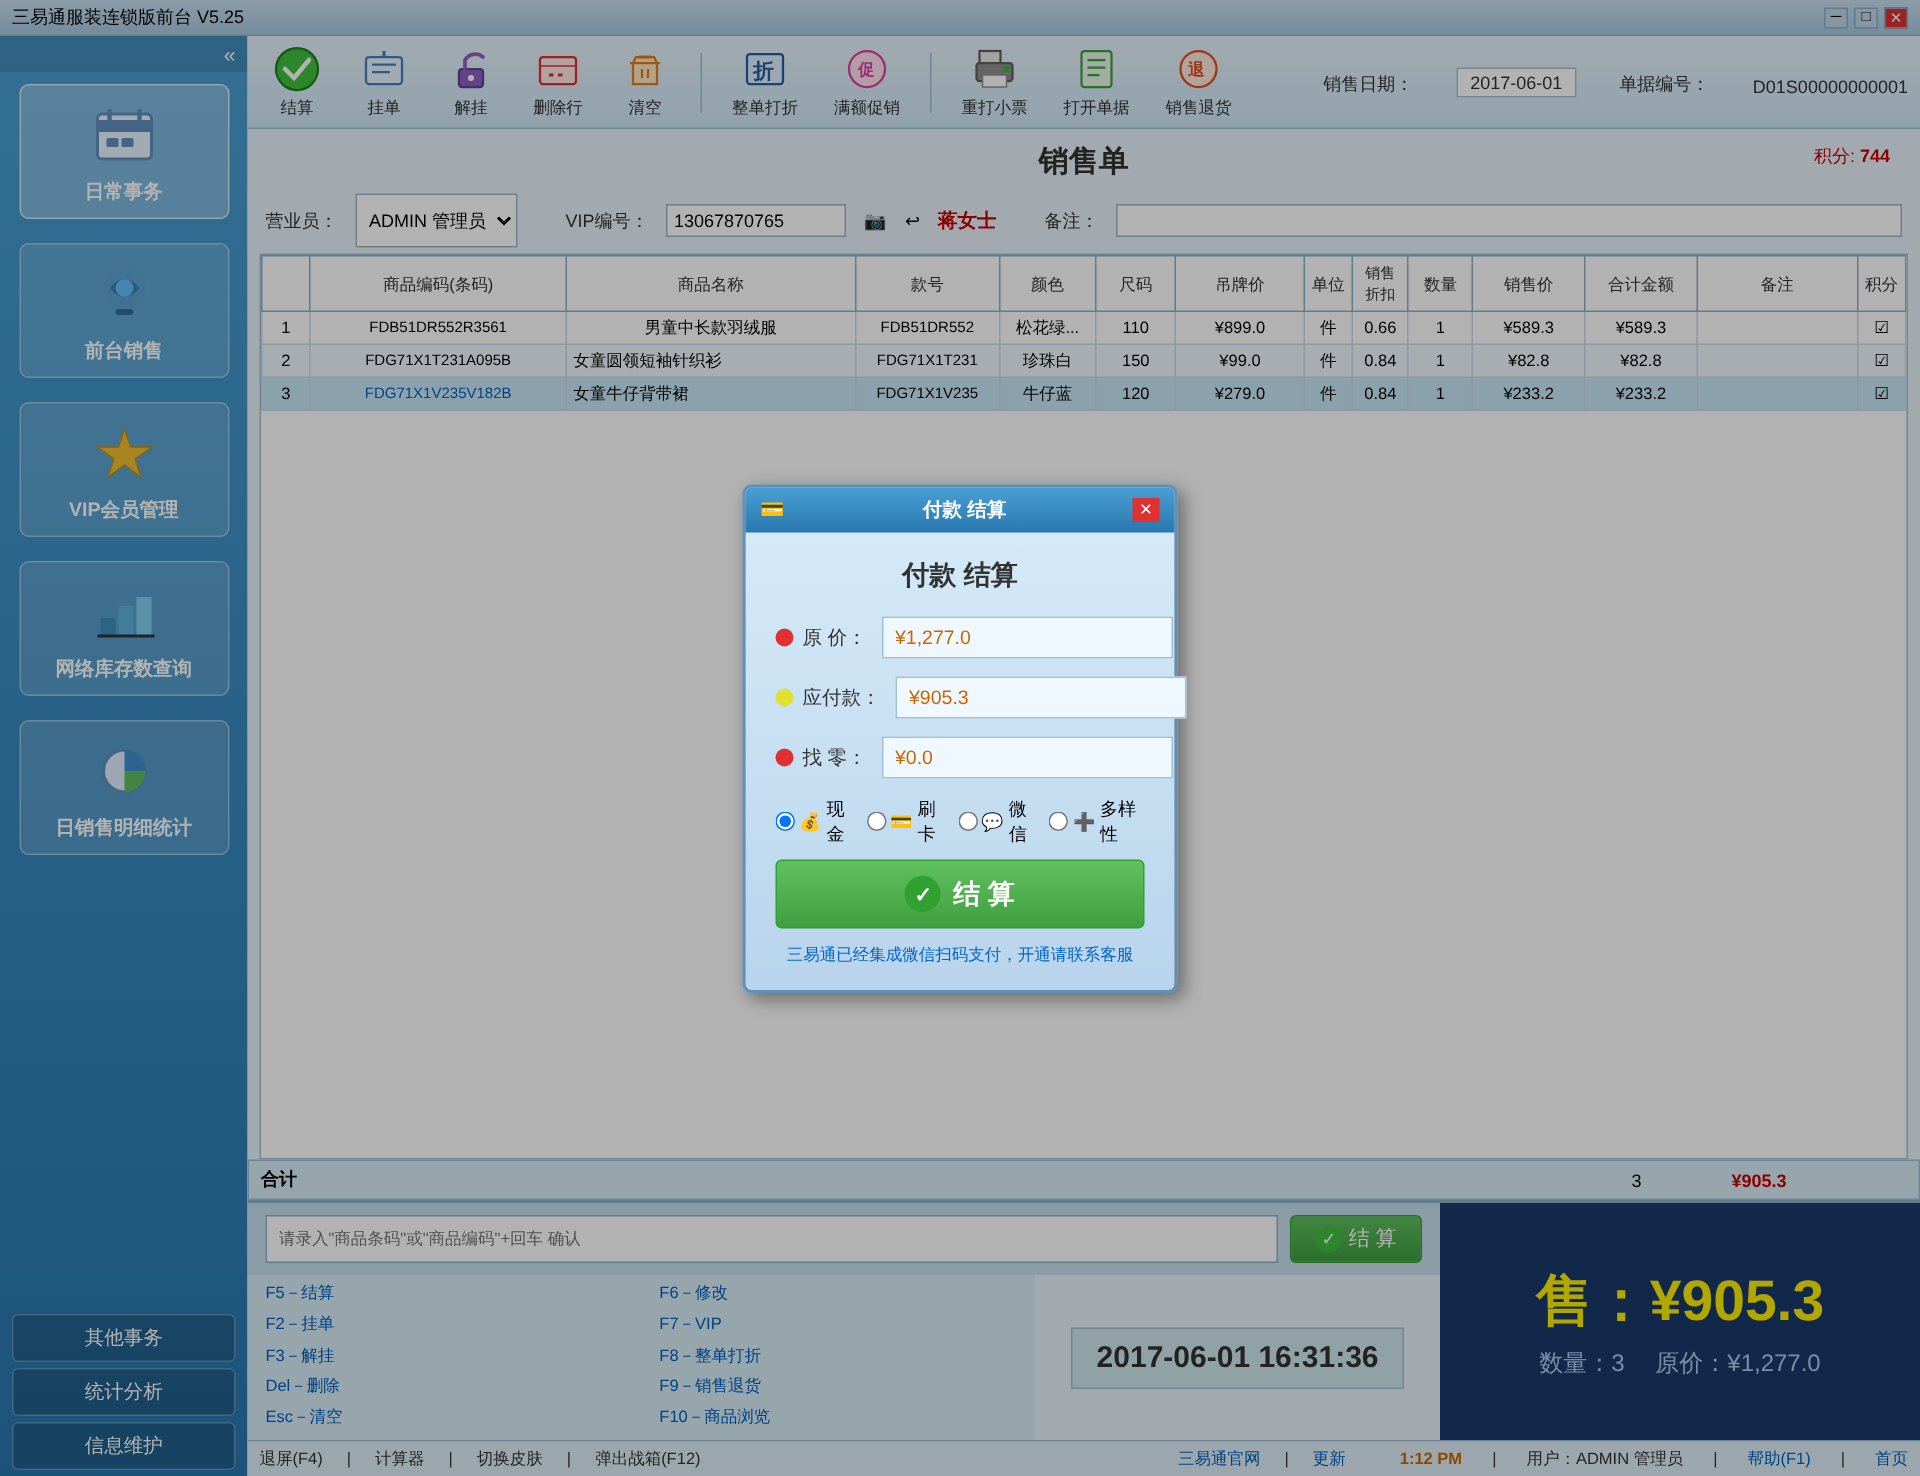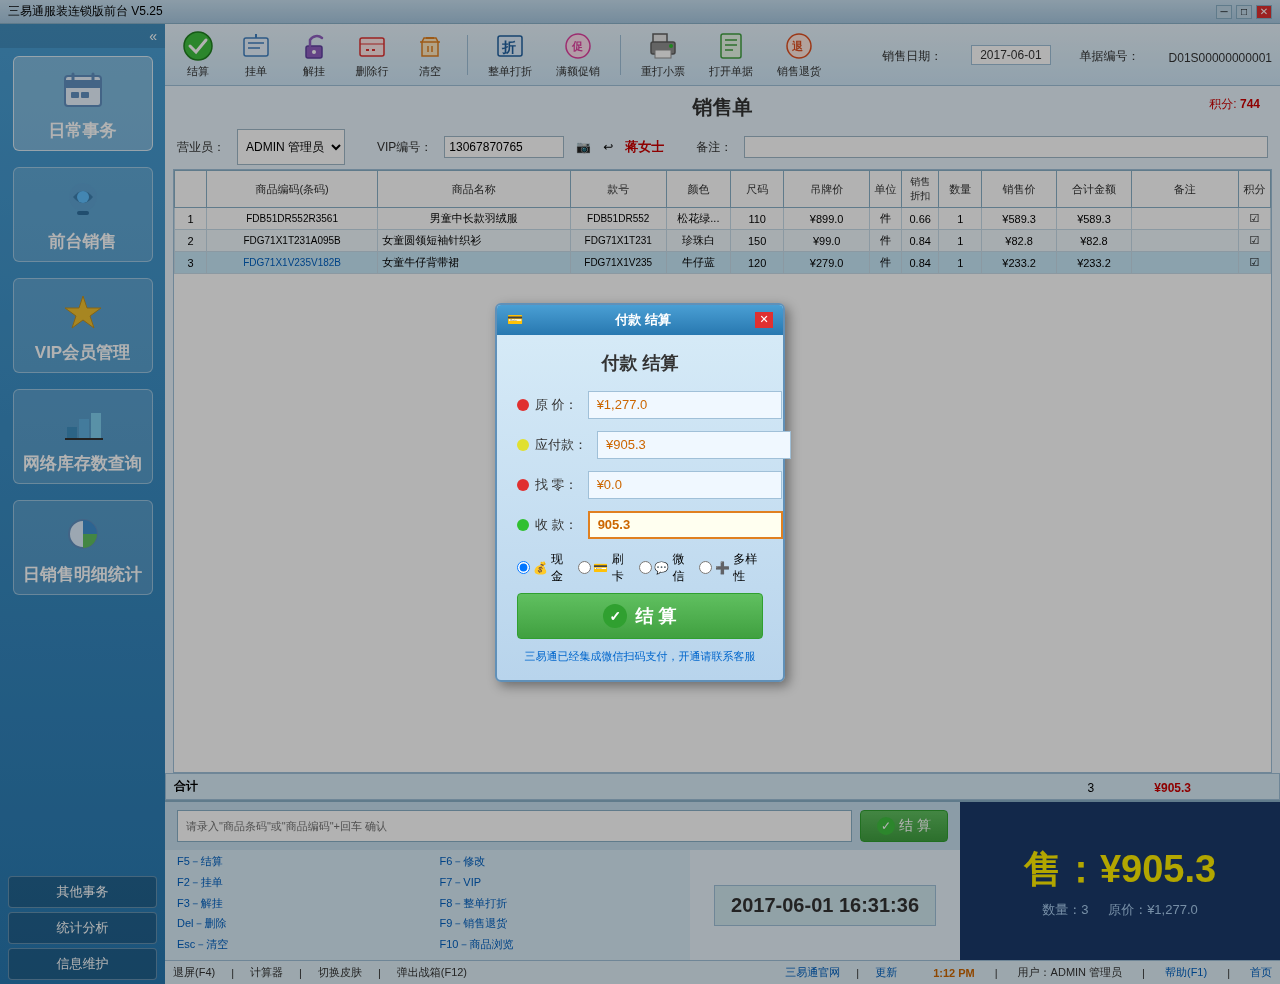--- a/index.html
+++ b/index.html
@@ -53,21 +53,21 @@
       margin: 8px auto;
       background: rgba(255,255,255,0.15);
       border: 1px solid rgba(255,255,255,0.4);
       border-radius: 6px;
       text-align: center;
       padding: 8px 4px;
       cursor: pointer;
       color: white;
     }
     .sidebar-section .icon-area { width: 50px; height: 50px; margin: 0 auto 4px; display: flex; align-items: center; justify-content: center; }
-    .sidebar-section .label { font-size: 17px; font-weight: bold; color: white; }
+    .sidebar-section .label { font-size: 13px; font-weight: bold; color: white; }
     .sidebar-section.active { background: rgba(255,255,255,0.3); border-color: rgba(255,255,255,0.7); }
 
     
     .toolbar {
       background: linear-gradient(to bottom, #e8f4fc, #d0e8f8);
       border-bottom: 1px solid #a0c0d8;
       padding: 4px 8px;
       display: flex;
       align-items: center;
       gap: 8px;
@@ -678,21 +678,21 @@
     <td>1</td>
     <td>¥233.2</td>
     <td>¥233.2</td>
     <td></td>
     <td>☑</td>
   </tr>
           </tbody>
       </table>
     </div>
 
-    <div style="display: flex; background: #d8ecf8; border: 1px solid #a0c0d8; padding: 4px 8px; font-size: 12px; align-items: flex-end;">
+    <div style="display: flex; background: #d8ecf8; border: 1px solid #a0c0d8; padding: 4px 8px; font-size: 12px; align-items: center;">
       <span style="font-weight: bold;">合计</span>
       <span style="margin-left: auto; margin-right: 60px;">3</span>
       <span style="color: #cc0000; font-weight: bold; margin-right: 80px;">¥905.3</span>
     </div>
 
     <div class="bottom-section">
 
       <div class="bottom-left">
 
         <div class="input-row">
@@ -720,21 +720,21 @@
           <div style="padding: 12px; display: flex; flex-direction: column; justify-content: center;">
             <div class="datetime-display" style="font-size: 20px; font-weight: bold; background: #d0e8f0; border: 1px solid #a0c0d8; padding: 8px 16px;">2017-06-01 16:31:36</div>
           </div>
         </div>
       </div>
 
       <div class="sale-display">
         <div style="font-size: 38px; font-weight: bold; color: #ffee00;">
           <span>售：</span><span>¥905.3</span>
         </div>
-        <div style="font-size: 13px; color: #aaccee; margin-top: 6px;">
+        <div style="font-size: 16px; color: #aaccee; margin-top: 6px;">
           <span>数量：3</span>
           <span style="margin-left: 16px;">原价：¥1,277.0</span>
         </div>
       </div>
     </div>
 
     <div class="status-bar">
       <span style="cursor:pointer;">退屏(F4)</span>
       <span>|</span>
       <span style="cursor:pointer;">计算器</span>
@@ -782,25 +782,20 @@
         <span class="modal-field-label">应付款：</span>
         <input class="modal-input" value="¥905.3" readonly="" style="background: rgb(240, 248, 255); color: rgb(204, 102, 0);">
       </div>
 
       <div class="modal-field">
         <div class="modal-field-dot dot-red"></div>
         <span class="modal-field-label">找  零：</span>
         <input class="modal-input" value="¥0.0" readonly="" style="background: rgb(240, 248, 255); color: rgb(204, 102, 0);">
       </div>
 
-      <div class="modal-field">
-        <div class="modal-field-dot" style="background: #30c030;"></div>
-        <span class="modal-field-label">收  款：</span>
-        <input class="modal-input active" value="905.3" style="background: rgb(255, 255, 240); color: rgb(204, 102, 0); border: 2px solid rgb(224, 128, 32); font-weight: bold;">
-      </div>
 
       <div class="payment-options">
         <label class="radio-option">
           <input type="radio" name="payment" checked="" style="">
           <span style="color: #e09030;">💰</span>
           <span>现金</span>
         </label>
         <label class="radio-option">
           <input type="radio" name="payment" style="">
           <span style="color: #e03030;">💳</span>

